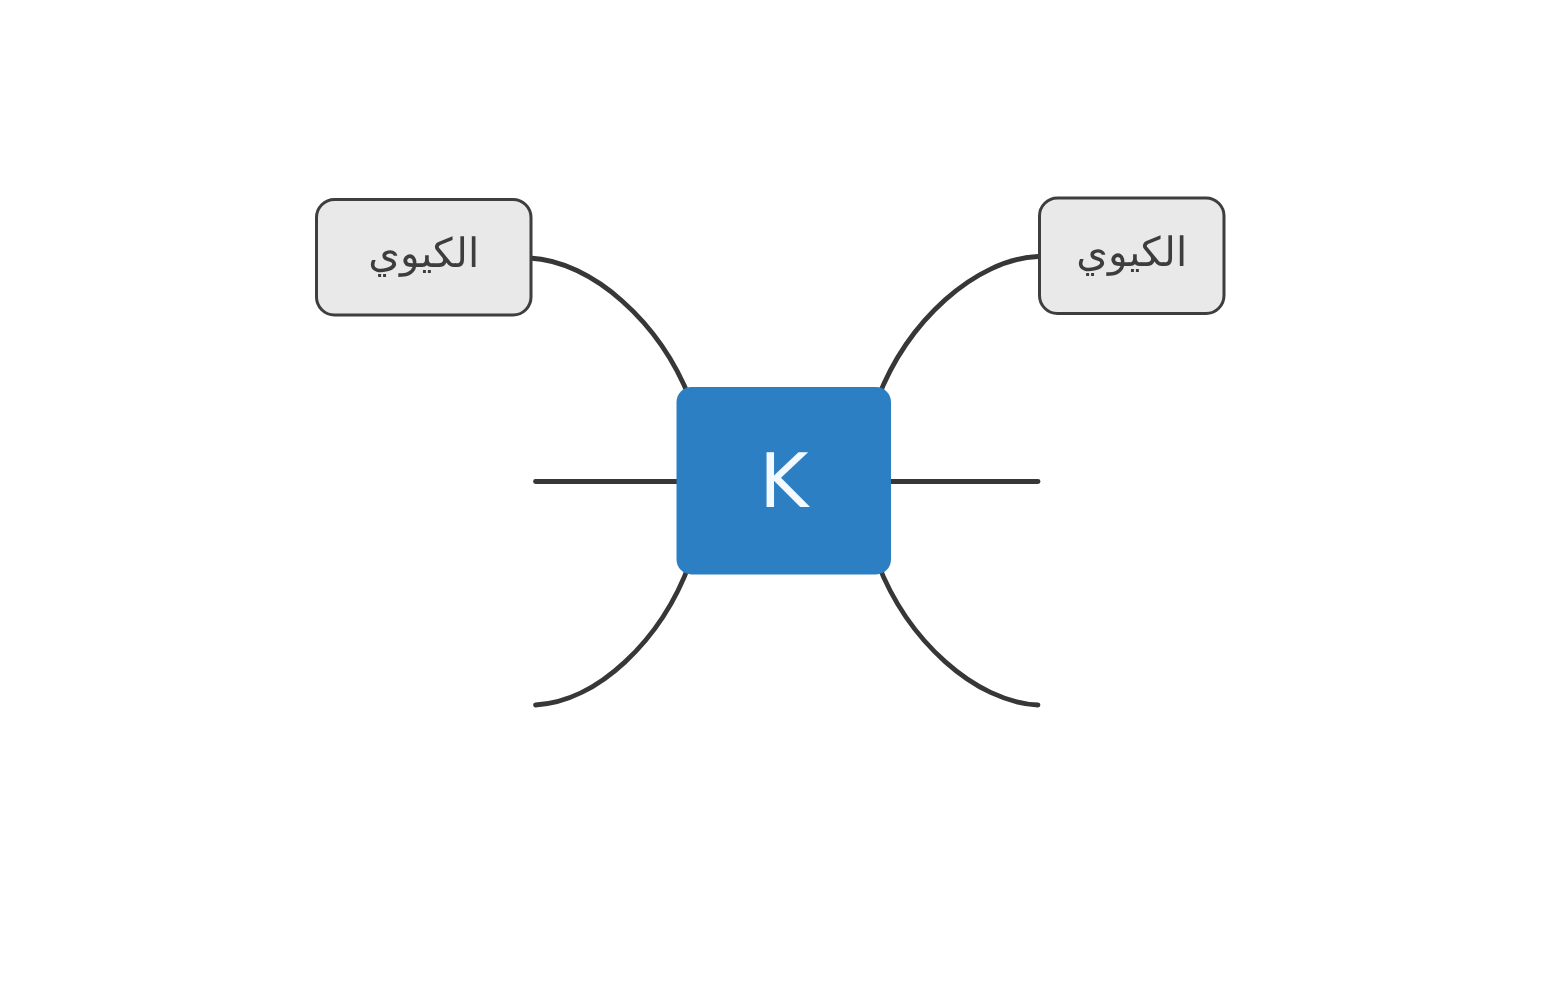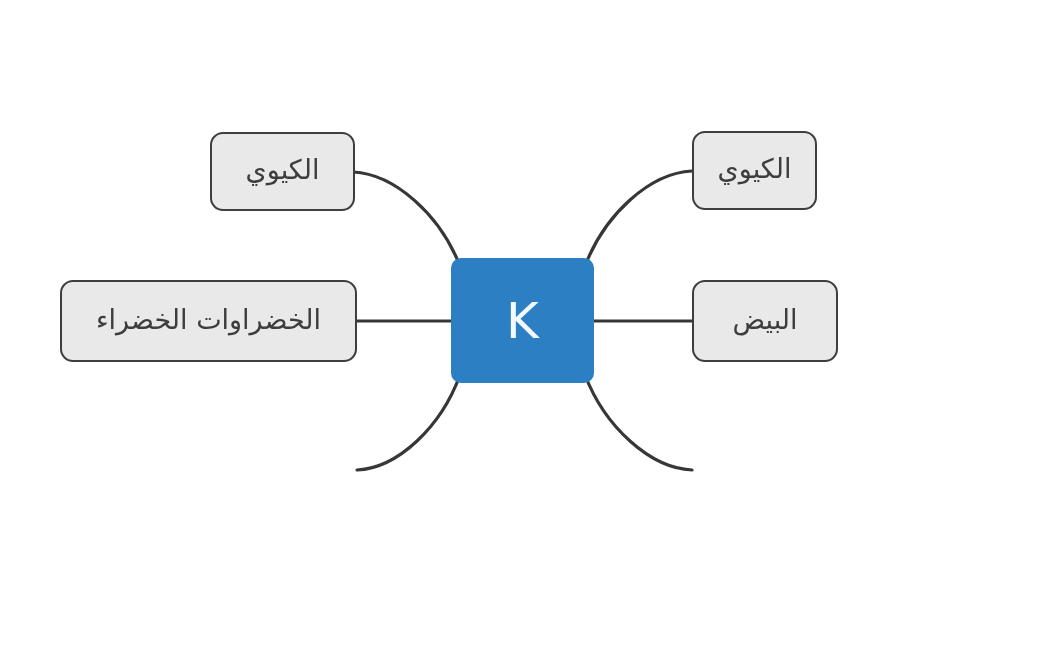--- a/index.html
+++ b/index.html
@@ -87,31 +87,25 @@
     <path class="connector" d="M 357 470 C 398 468 441 427 460 375"></path>
     <path class="connector" d="M 692 171 C 650 173 605 214 585 266"></path>
     <path class="connector" d="M 565 321 L 692 321"></path>
     <path class="connector" d="M 692 470 C 650 468 605 427 585 375"></path>
   </svg>
 
   <div class="node node-kiwi">
     <span class="node-label">الكيوي</span>
   </div>
 
-  <div class="node node-green-vegetables">
-    <span class="node-label">الخضراوات الخضراء</span>
-  </div>
 
 
   <div class="node node-liver">
     <span class="node-label">الكيوي</span>
   </div>
 
-  <div class="node node-eggs">
-    <span class="node-label">البيض</span>
-  </div>
 
 
   <div class="center-node">
     <span class="center-label">K</span>
   </div>
 
 </div>
 
 </body></html>

